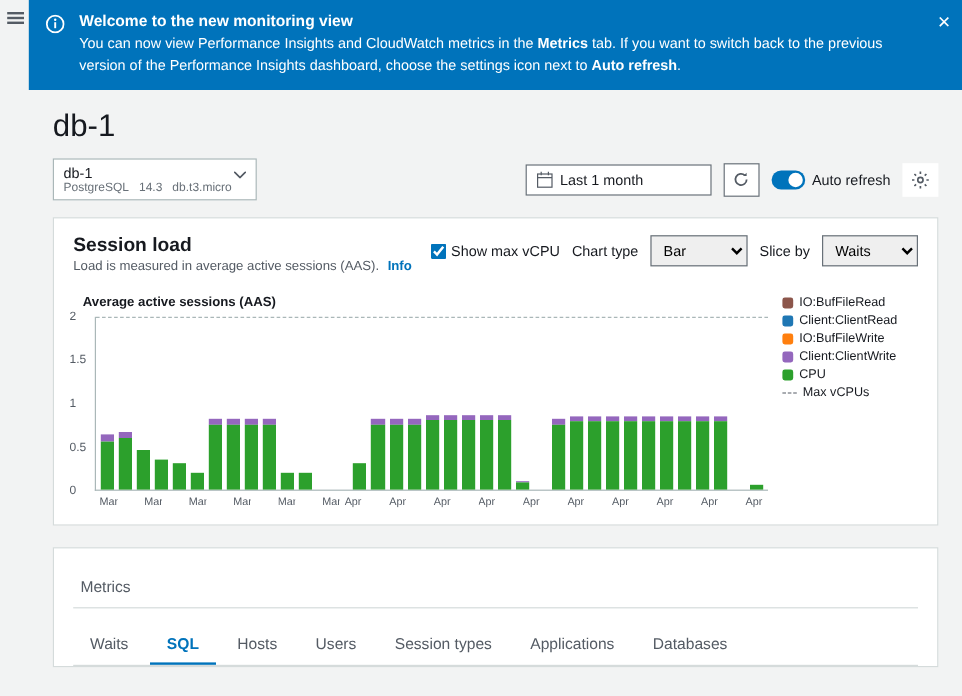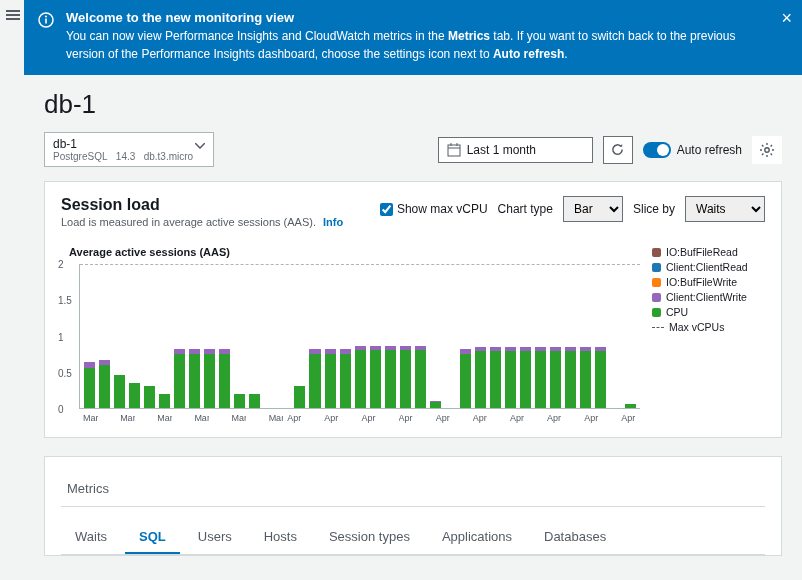--- a/index.html
+++ b/index.html
@@ -145,21 +145,21 @@
           <span>Load is measured in average active sessions (AAS).</span>
           <a href="#">Info</a>
         </div>
       </div>
       <div class="right">
         <label>
           <input type="checkbox" checked="" style="accent-color: rgb(0, 115, 187);"> 
             <span>Show max vCPU</span>
         </label>
         <span>Chart type</span>
-        <select style="width:60px"><option>Bar</option></select>
+        <select style="width:81px"><option>Bar</option></select>
         <span>Slice by</span>
         <select style="width:80px"><option>Waits</option></select>
       </div>
     </div>
 
     <div class="chart-wrap">
       <div class="chart">
         <div class="chart-title">Average active sessions (AAS)</div>
         <div class="plot" id="plot">
           <div class="bars" id="bars">
@@ -381,22 +381,22 @@
     </div>
   </div>
 
   <div class="panel" style="padding-bottom:0; overflow:hidden;">
     <div class="tabs" id="maintabs">
         <div class="tab">Metrics</div>
       </div>
     <div class="subtabs" id="subtabs">
         <div class="subtab">Waits</div>
         <div class="subtab active">SQL</div>
+        <div class="subtab">Hosts</div>
         <div class="subtab">Users</div>
-        <div class="subtab">Hosts</div>
         <div class="subtab">Session types</div>
         <div class="subtab">Applications</div>
         <div class="subtab">Databases</div>
       </div>
 
   </div>
 
 </div>
 
 </body></html>

